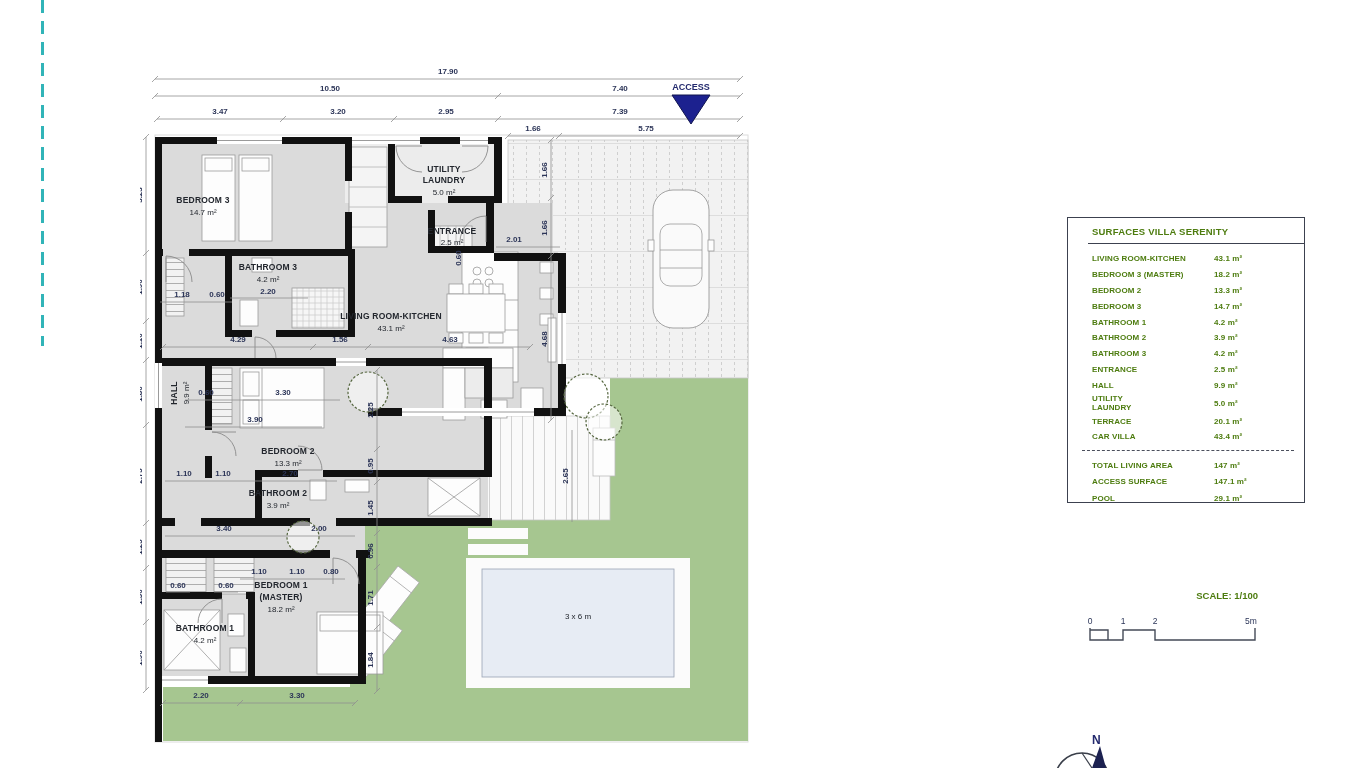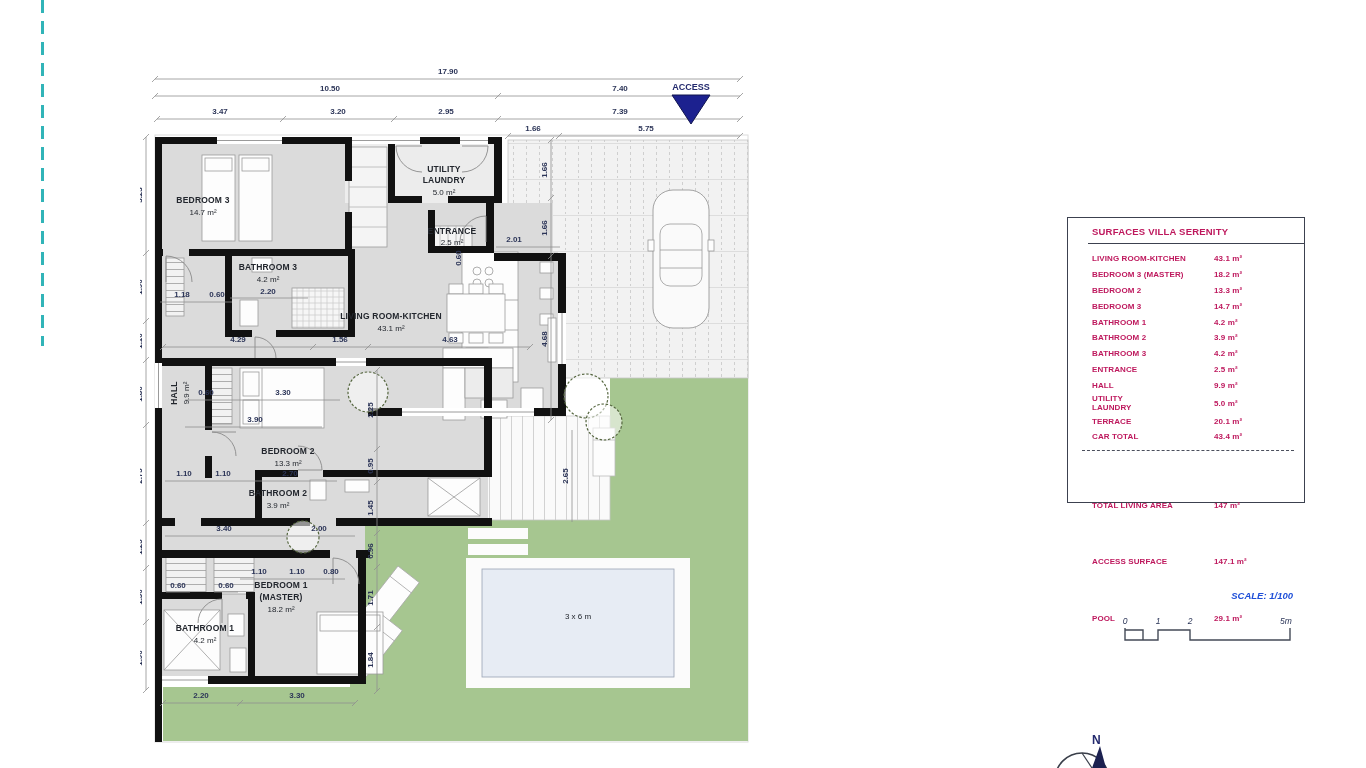--- a/index.html
+++ b/index.html
@@ -3,33 +3,33 @@
 <meta charset="utf-8">
 <style>
   html,body{margin:0;padding:0;background:#fff;}
   .canvas{position:relative;width:1366px;height:768px;background:#ffffff;overflow:hidden;
           font-family:"Liberation Sans",sans-serif;}
   .cut-line{position:absolute;left:41px;top:0;width:3px;height:346px;
             background:repeating-linear-gradient(180deg,#31b4b8 0 13px,transparent 13px 21px);}
   .plan-svg{position:absolute;left:140px;top:60px;width:640px;height:708px;}
   
   .surfaces-table{position:absolute;left:1067px;top:217px;width:238px;height:286px;
-                  border:1.5px solid #3c414f;background:#fff;color:#be185d;box-sizing:border-box;}
+                  border:1.5px solid #3c414f;background:#fff;color:#4d7c0f;box-sizing:border-box;}
   .st-title{margin:8px 0 0 20px;padding:0 0 6px 4px;font-size:9.5px;font-weight:700;
             letter-spacing:.2px;border-bottom:1.2px solid #3c414f;}
   .st-rows{padding:7px 6px 0 24px;}
   .st-row{display:flex;align-items:center;height:15.8px;font-size:8px;font-weight:600;letter-spacing:.1px;}
   .st-row .lbl{width:122px;}
   .st-row.two{height:20px;}
   .st-row.two .lbl{line-height:9px;}
   .st-divider{border-top:1.3px dashed #4a4f5c;margin:5px 10px 4px 14px;}
   .st-totals{padding:2px 6px 0 24px;}
-  .st-totals .st-row{height:16.5px;margin-top:40px;}
+  .st-totals .st-row{height:16.5px;}
   
-  .scale-block{position:absolute;left:1113px;top:588px;width:190px;height:62px;color:#1d4ed8;font-style:italic;}
+  .scale-block{position:absolute;left:1078px;top:588px;width:190px;height:62px;color:#4d7c0f;}
   .scale-label{position:absolute;right:10px;top:2px;font-size:9.5px;font-weight:700;}
   
   .compass{position:absolute;left:1040px;top:733px;width:120px;height:35px;}
   .compass .n{position:absolute;left:52px;top:0px;font-size:12px;font-weight:700;color:#232a6e;}
   svg text{font-family:"Liberation Sans",sans-serif;}
   .dimtxt{fill:#2c3558;font-size:8px;font-weight:600;}
   .roomtxt{fill:#23272e;font-size:8.5px;font-weight:700;letter-spacing:.2px;}
   .areatxt{fill:#23272e;font-size:8px;font-weight:400;}
 </style>
 </head>
@@ -429,21 +429,21 @@
         </div>
       <div class="st-row two">
         <span class="lbl"><span>UTILITY</span><br><span>LAUNDRY</span></span>
         <span class="val">5.0 m²</span>
       </div>
       <div class="st-row">
           <span class="lbl">TERRACE</span>
           <span class="val">20.1 m²</span>
         </div>
       <div class="st-row">
-          <span class="lbl">CAR TOTAL</span>
+          <span class="lbl">CAR VILLA</span>
           <span class="val">43.4 m²</span>
         </div>
     </div>
     <div class="st-divider"></div>
     <div class="st-totals">
       <div class="st-row">
           <span class="lbl">TOTAL LIVING AREA</span>
           <span class="val">147 m²</span>
         </div>
       <div class="st-row">

